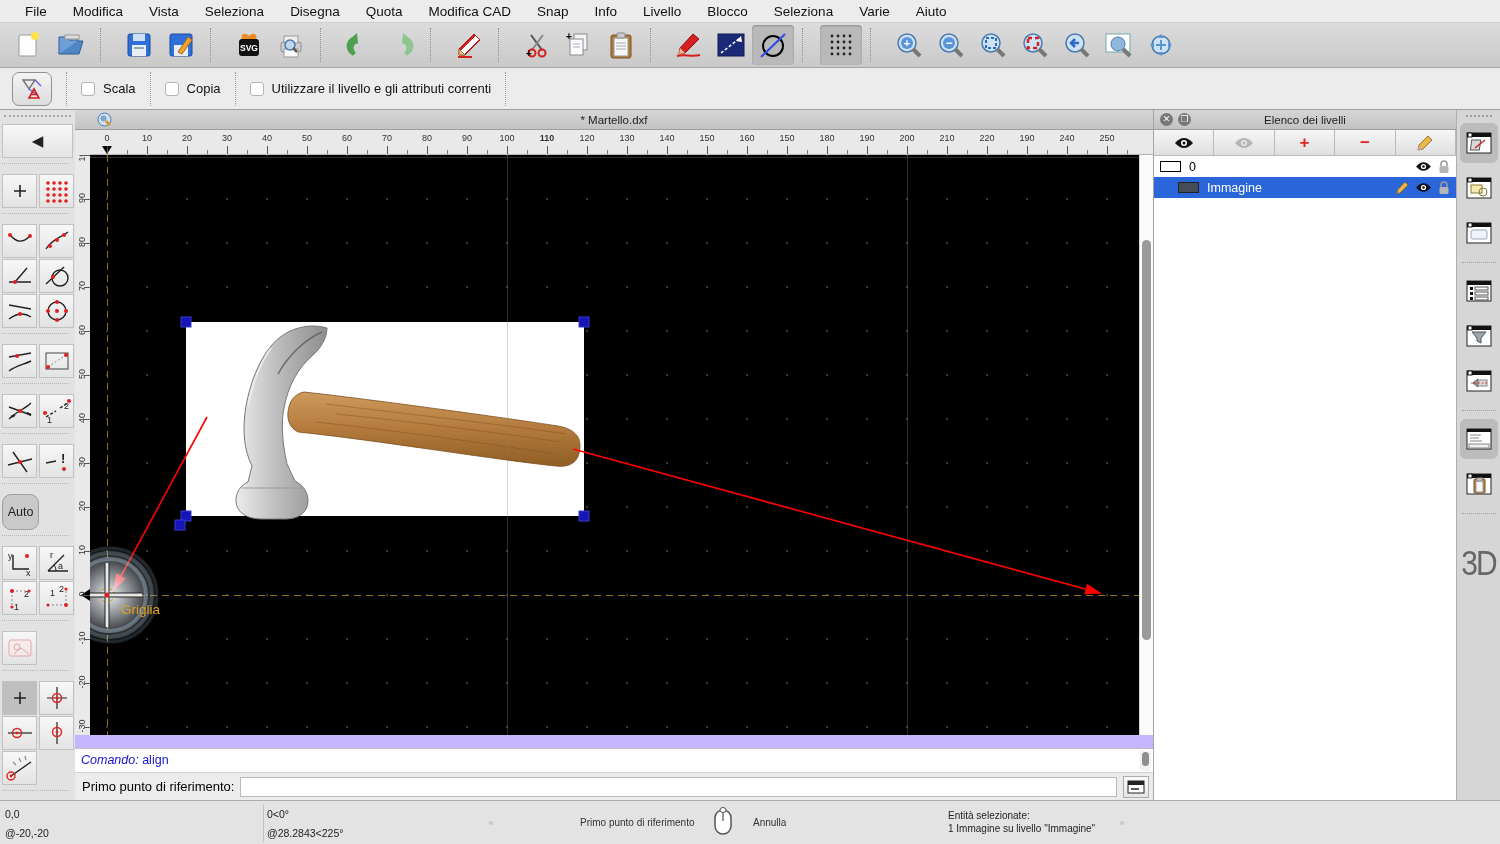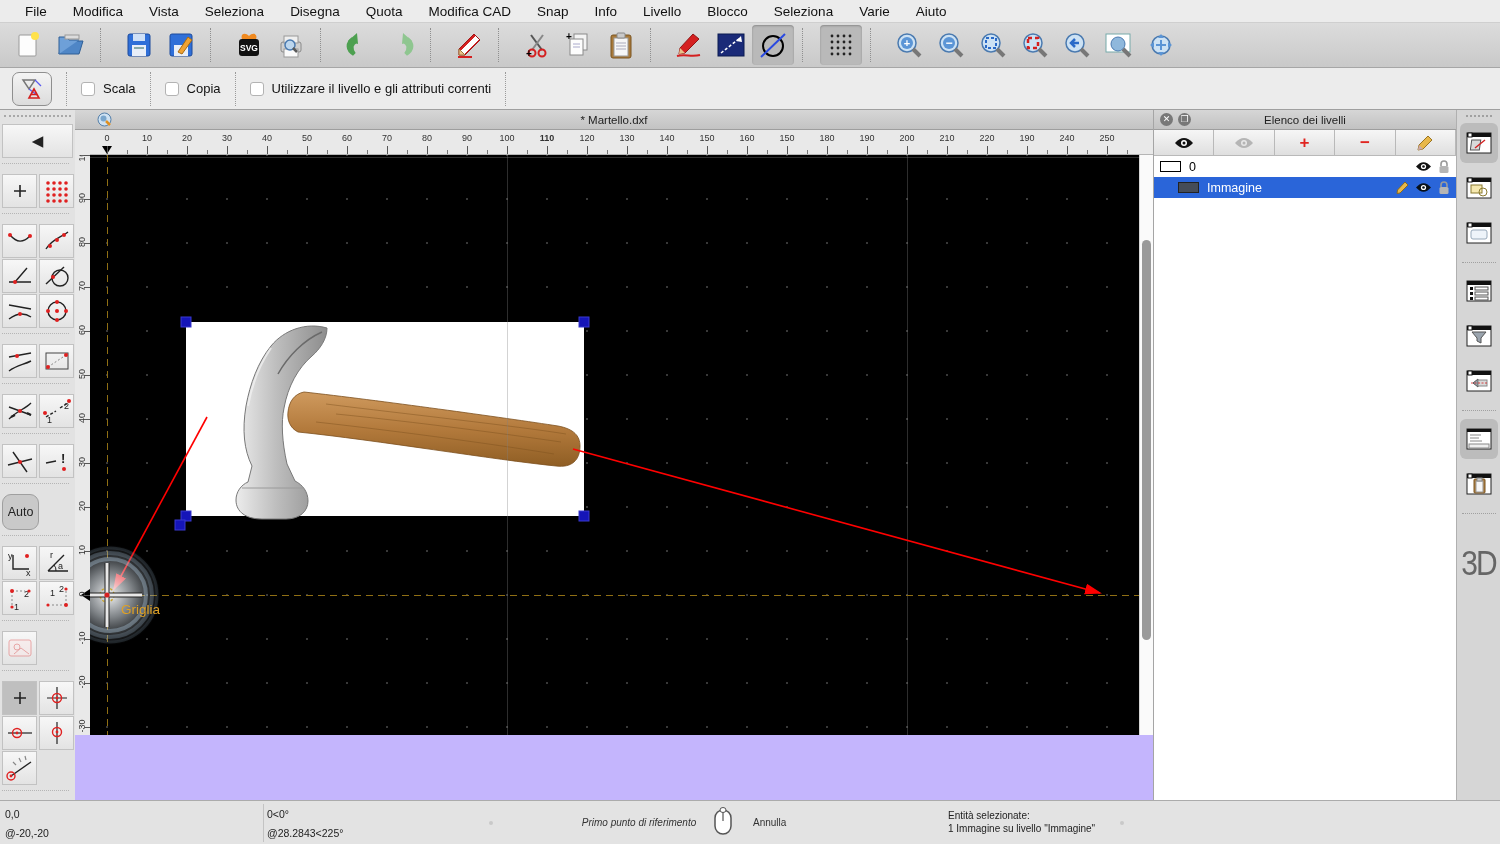--- a/index.html
+++ b/index.html
@@ -847,20 +847,38 @@
           </g>
 
           <text x="31" y="459" font-size="13.5" fill="#dfa126" font-family="Liberation Sans,sans-serif">Griglia</text>
         </svg>
       </div>
 
       <div class="vscroll">
           <div class="vthumb"></div>
         </div>
 
+      <div class="cmd-history">
+        <span class="pfx">Comando:</span>
+        <span> </span><span>align</span>
+        <span class="cmd-hscroll">
+            <i></i>
+          </span>
+      </div>
+      <div class="cmd-row">
+        <span>Primo punto di riferimento:</span>
+        <input type="text" value="" style="">
+        <span class="cmd-toggle">
+            <svg width="18" height="14">
+              <rect x="1" y="1" width="16" height="12" fill="#fff" stroke="#222"></rect>
+              <rect x="1" y="1" width="16" height="4" fill="#222"></rect>
+              <line x1="4" y1="9" x2="12" y2="9" stroke="#222" stroke-width="1.5"></line>
+            </svg>
+          </span>
+      </div>
     </div>
 
     <div class="layers">
       <div class="lp-header">
         <span class="wbtn close">✕</span>
         <span class="wbtn detach">❐</span>
         <span>Elenco dei livelli</span>
       </div>
       <div class="lp-toolbar">
         <div class="lp-tb">
@@ -1014,21 +1032,21 @@
     </div>
   </div>
 
   <div class="statusbar">
     <span class="sb-abs" style="left:5px; top:7px;">0,0</span>
     <span class="sb-abs" style="left:5px; top:26px;">@-20,-20</span>
     <span class="sb-sep"></span>
     <span class="sb-abs" style="left:267px; top:7px;">0&lt;0°</span>
     <span class="sb-abs" style="left:267px; top:26px;">@28.2843&lt;225°</span>
     <span class="sb-dot" style="left:489px;"></span>
-    <span class="sb-abs sb-hint" style="left:580px; top:16px; width:118px; text-align:center;font-style:italic;">Primo punto di riferimento</span>
+    <span class="sb-abs sb-hint" style="left:580px; top:16px; width:118px; text-align:left;">Primo punto di riferimento</span>
     <span class="sb-abs" style="left:712px; top:5px;"><svg width="22" height="30">
           <rect x="3" y="4" width="16" height="24" rx="8" fill="#fff" stroke="#555" stroke-width="1.5"></rect>
           <line x1="11" y1="4" x2="11" y2="15" stroke="#555" stroke-width="1.2"></line>
           <ellipse cx="11" cy="4" rx="3" ry="2.5" fill="#fff" stroke="#555"></ellipse>
         </svg></span>
     <span class="sb-abs sb-hint" style="left:753px; top:16px;">Annulla</span>
     <span class="sb-abs sb-ent" style="left:948px; top:8px;">Entità selezionate:</span>
     <span class="sb-abs sb-ent" style="left:948px; top:21px;">1 Immagine su livello "Immagine"</span>
     <span class="sb-dot" style="left:1120px;"></span>
   </div>

